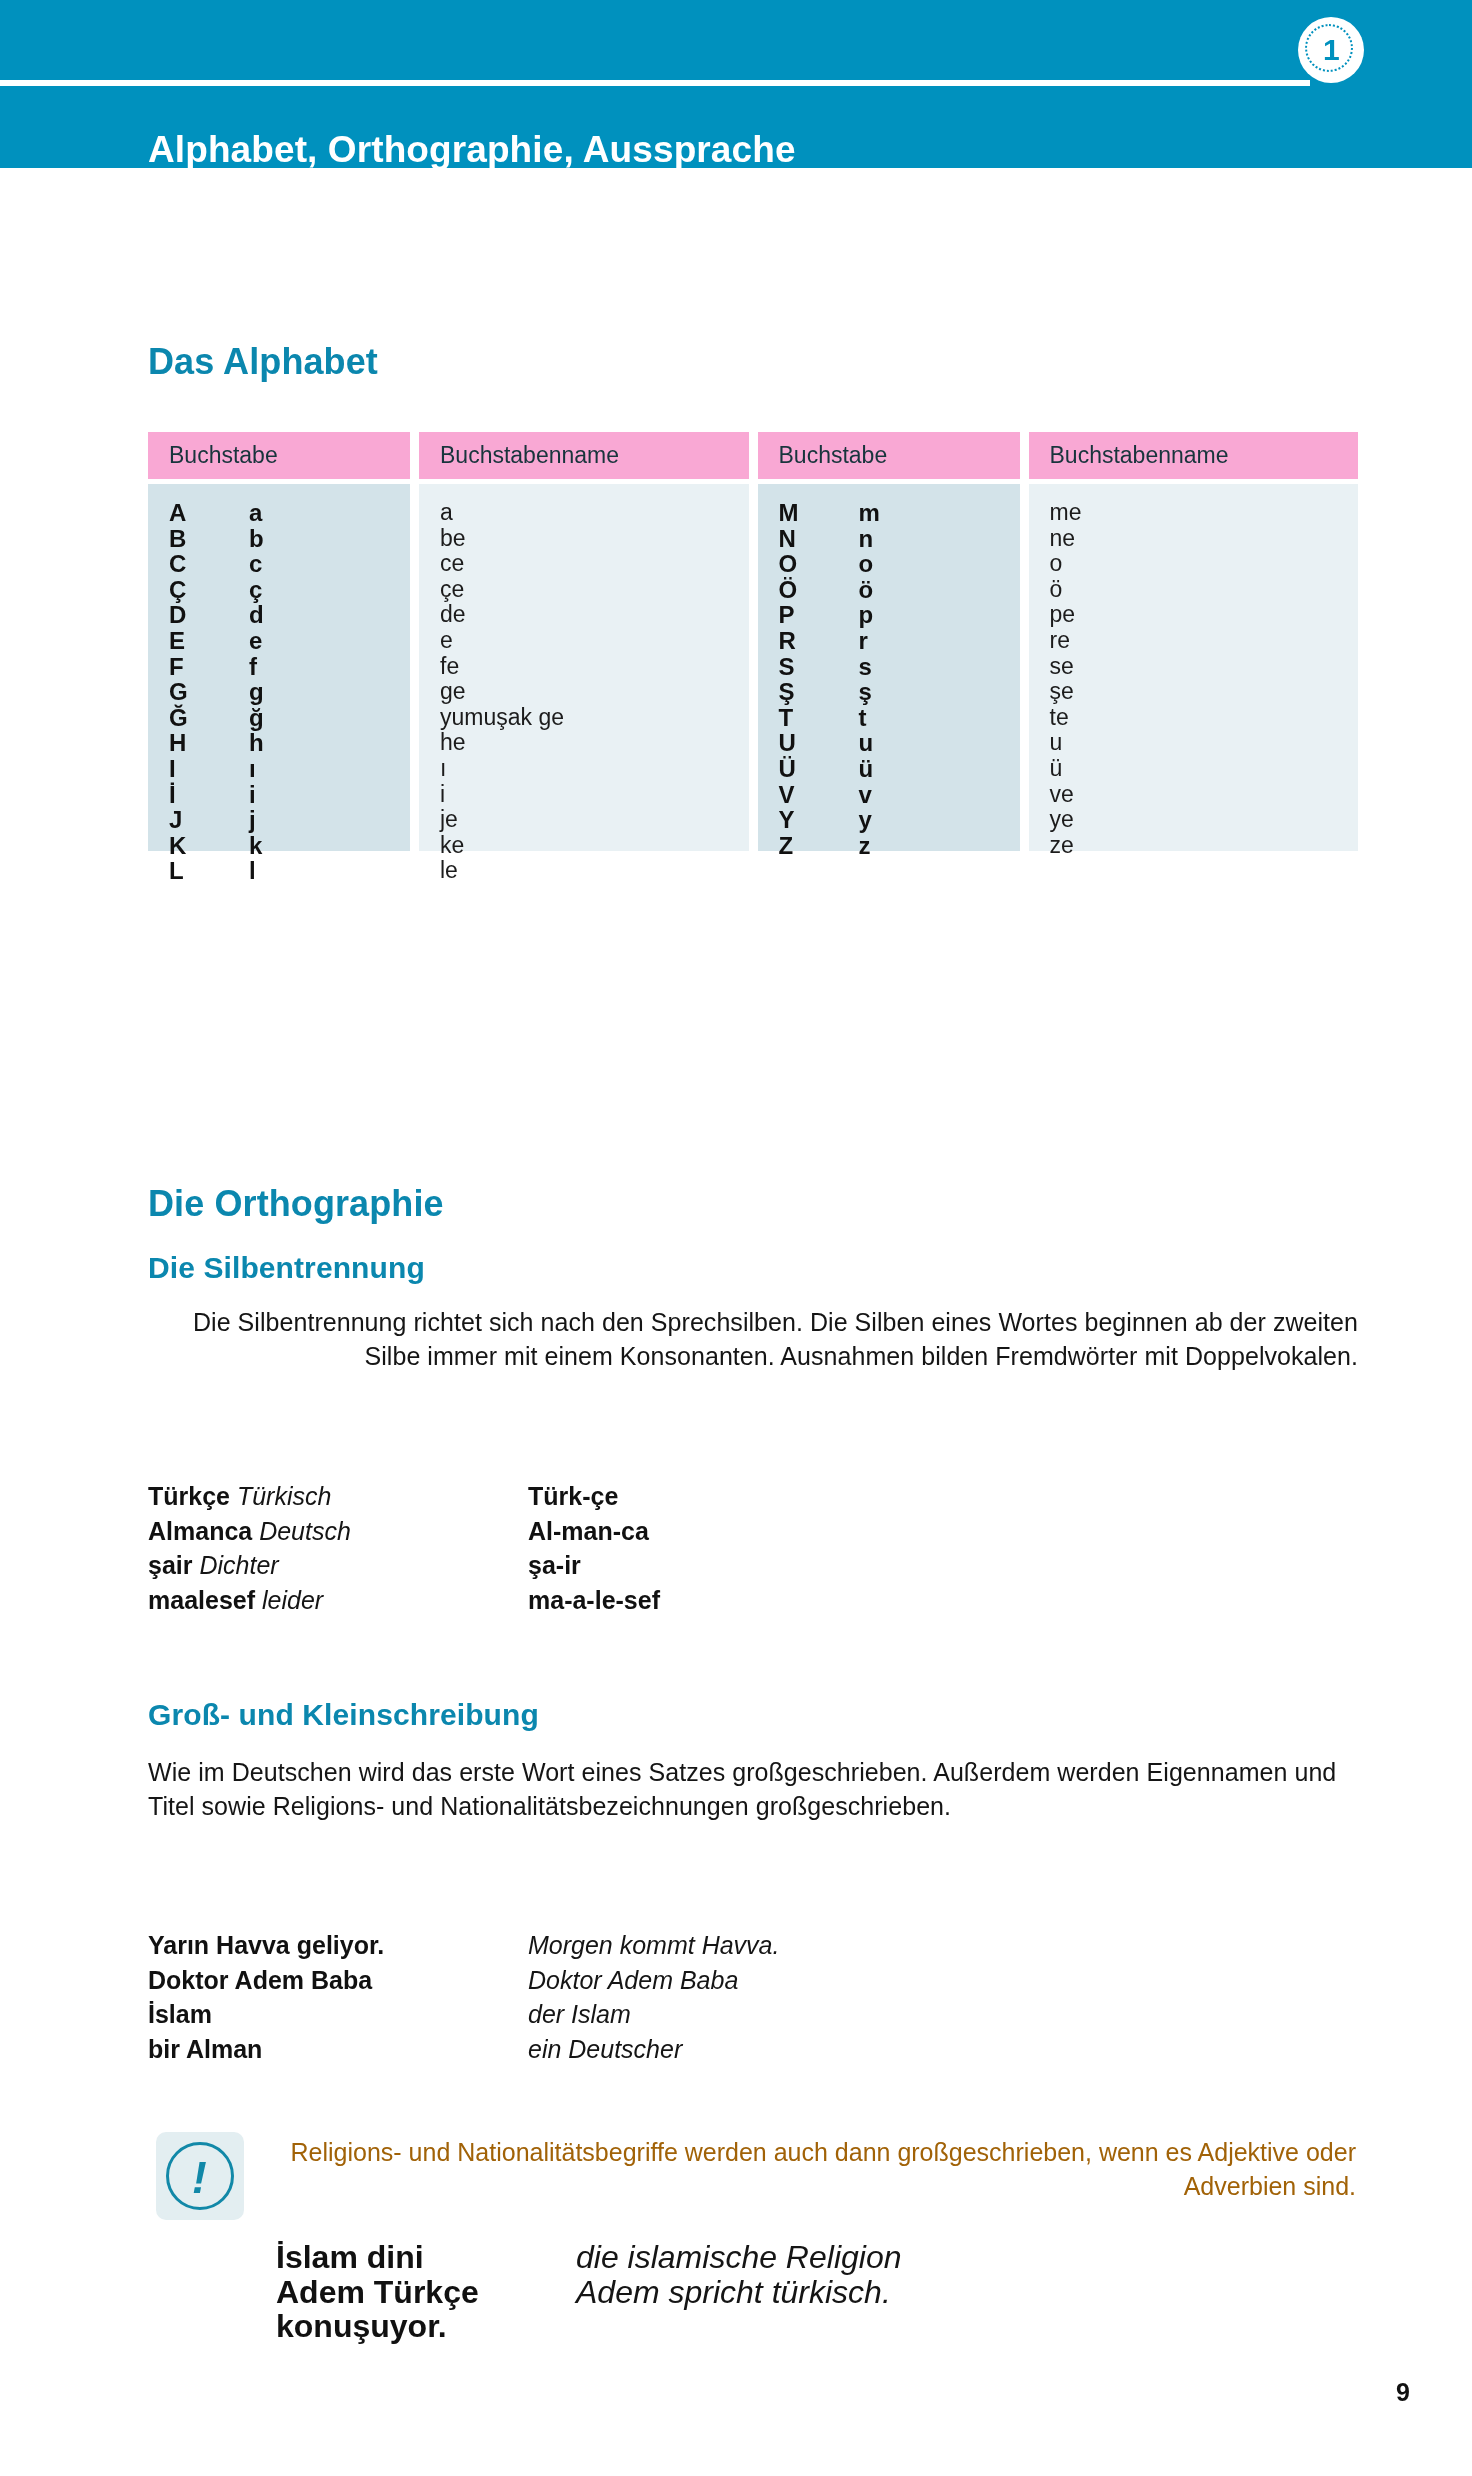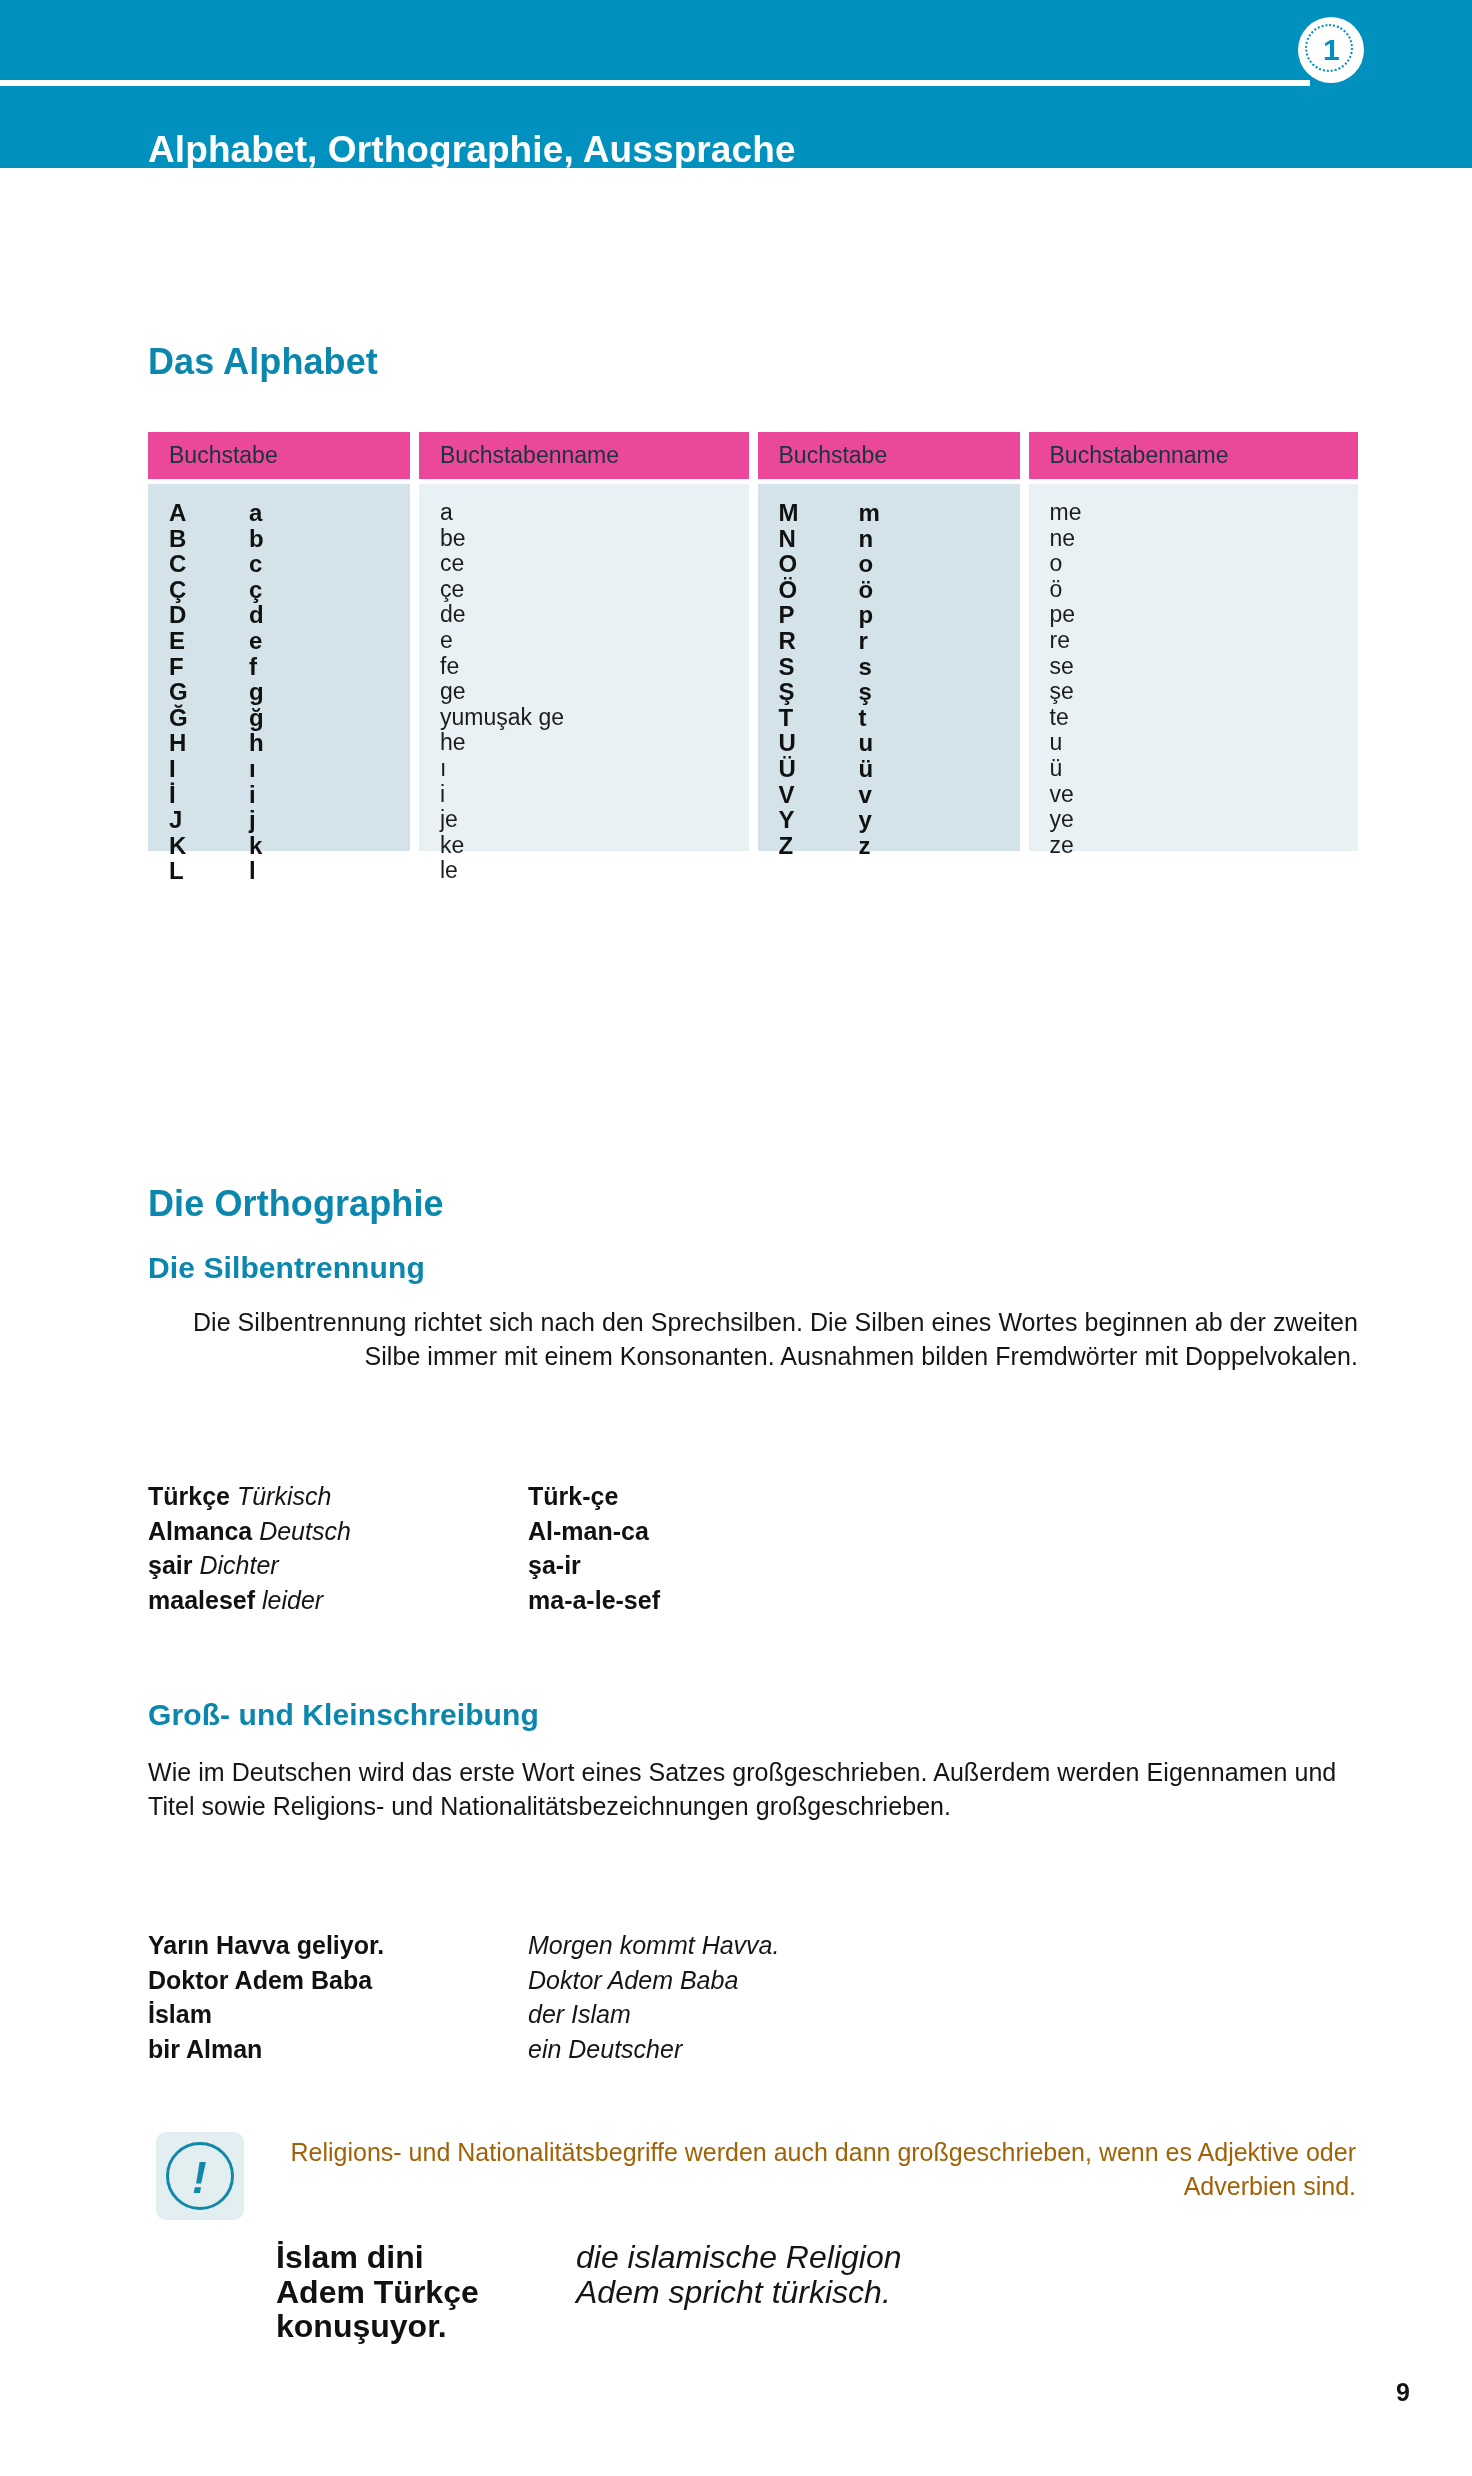--- a/index.html
+++ b/index.html
@@ -101,21 +101,21 @@
   }
   .alpha-block {
     display: flex;
     gap: 9px;
     flex: 1;
   }
   .col-letter { width: 262px; }
   .col-name   { flex: 1; }
 
   .col-head {
-    background: #ec4899;
+    background: #f9a8d4;
     font-size: 23px;
     color: #18343c;
     padding: 13px 0 13px 21px;
     box-sizing: border-box;
     height: 47px;
     line-height: 21px;
   }
   .col-body {
     margin-top: 5px;
     padding: 16px 0 22px 21px;

